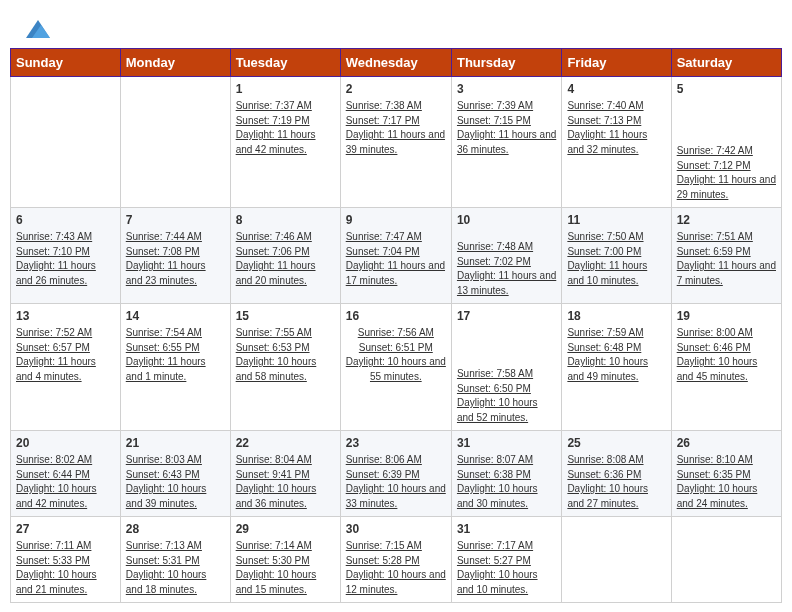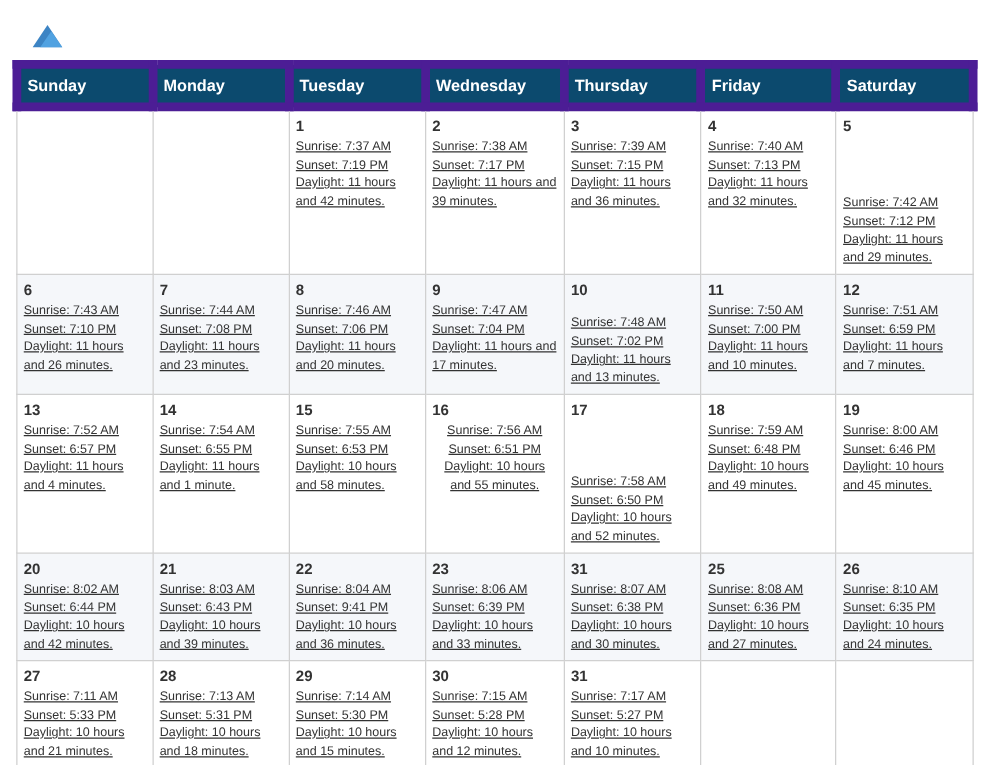--- a/index.html
+++ b/index.html
@@ -47,27 +47,27 @@
     .location {
       font-size: 14px;
       color: #666;
     }
     .calendar {
       width: 100%;
       border-collapse: collapse;
       margin-top: 5px;
     }
     .calendar th {
-      background: #0c4a6e;
+      background: #c2410c;
       color: #fff;
       font-size: 13px;
       font-weight: bold;
       padding: 6px 5px;
       text-align: left;
-      border: 7px solid #4c1d95;
+      border: 1px solid #4c1d95;
     }
     .calendar td {
       vertical-align: top;
       padding: 5px 5px;
       border: 1px solid #d0d0d0;
       min-height: 80px;
       width: 113px;
       font-size: 11px;
       color: #333;
       background: #fff;

